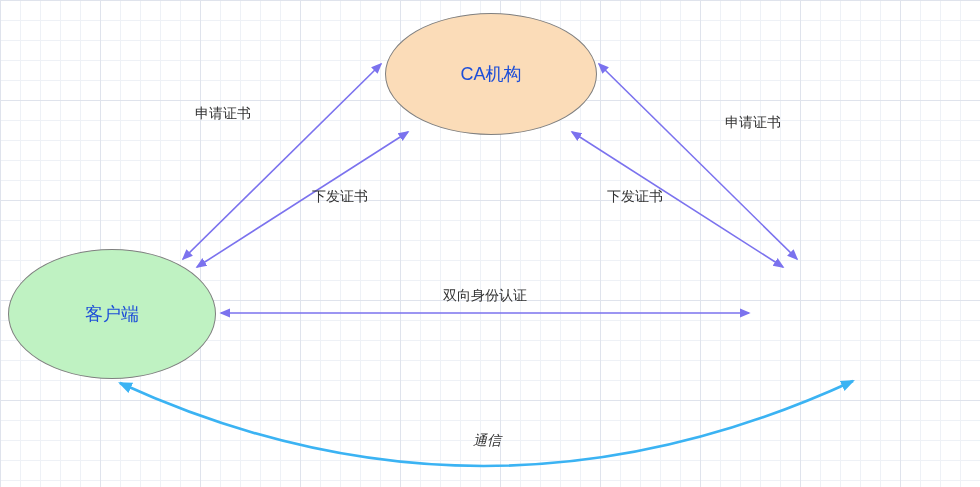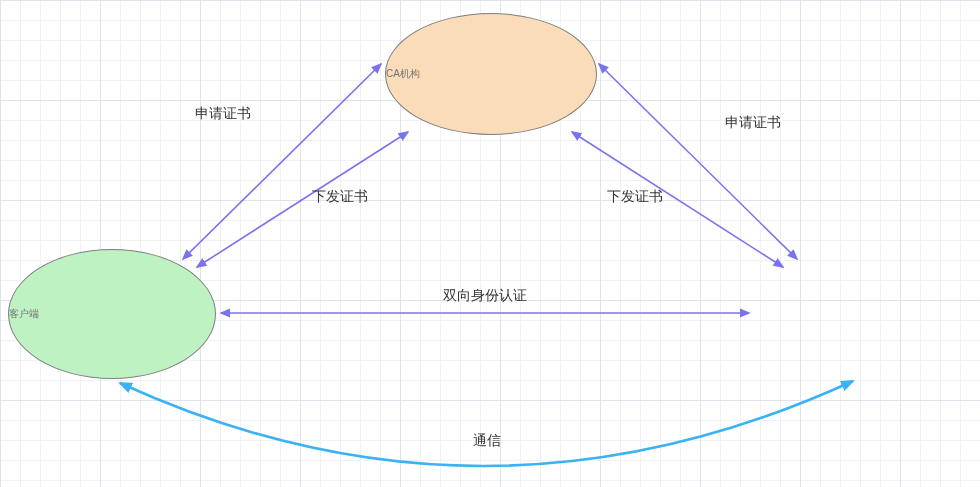--- a/index.html
+++ b/index.html
@@ -33,42 +33,42 @@
   .edge.comm {
     stroke: #3bb3f3;
     stroke-width: 2.6;
   }
   .node {
     position: absolute;
     border: 1px solid #7f7f7f;
     border-radius: 50%;
     display: flex;
     align-items: center;
-    justify-content: flex-start;
-    font-size: 10px;
-    color: #737373;
+    justify-content: center;
+    font-size: 18px;
+    color: #1d4ed8;
     box-sizing: border-box;
   }
   .node.ca     { left: 385px; top: 13px;  width: 212px; height: 122px; background: #fbdcb8; }
   .node.client { left: 8px;   top: 249px; width: 208px; height: 130px; background: #bff2c2; }
   .node.server { left: 753px; top: 249px; width: 209px; height: 130px; background: #bff2c2; }
   .edge-label {
     position: absolute;
     transform: translate(-50%, -50%);
     font-size: 14px;
     color: #333333;
     white-space: nowrap;
     padding: 0 2px;
   }
   .lbl-apply-left  { left: 223px; top: 114px; }
   .lbl-issue-left  { left: 340px; top: 197px; }
   .lbl-apply-right { left: 753px; top: 123px; }
   .lbl-issue-right { left: 635px; top: 197px; }
   .lbl-mutual      { left: 485px; top: 296px; }
-  .lbl-comm        { left: 487px; top: 441px; }
+  .lbl-comm        { left: 487px; top: 441px; font-style: italic; }
 </style>
 </head>
 <body>
 
 <div class="canvas">
 
   <svg class="edges" viewBox="0 0 980 487" xmlns="http://www.w3.org/2000/svg">
     <defs>
       <marker id="arrow-purple" viewBox="0 0 10 10" refX="8.5" refY="5" markerWidth="11" markerHeight="11" markerUnits="userSpaceOnUse" orient="auto-start-reverse">
         <path d="M0,0.8 L10,5 L0,9.2 Z" fill="#7b72ee"></path>

